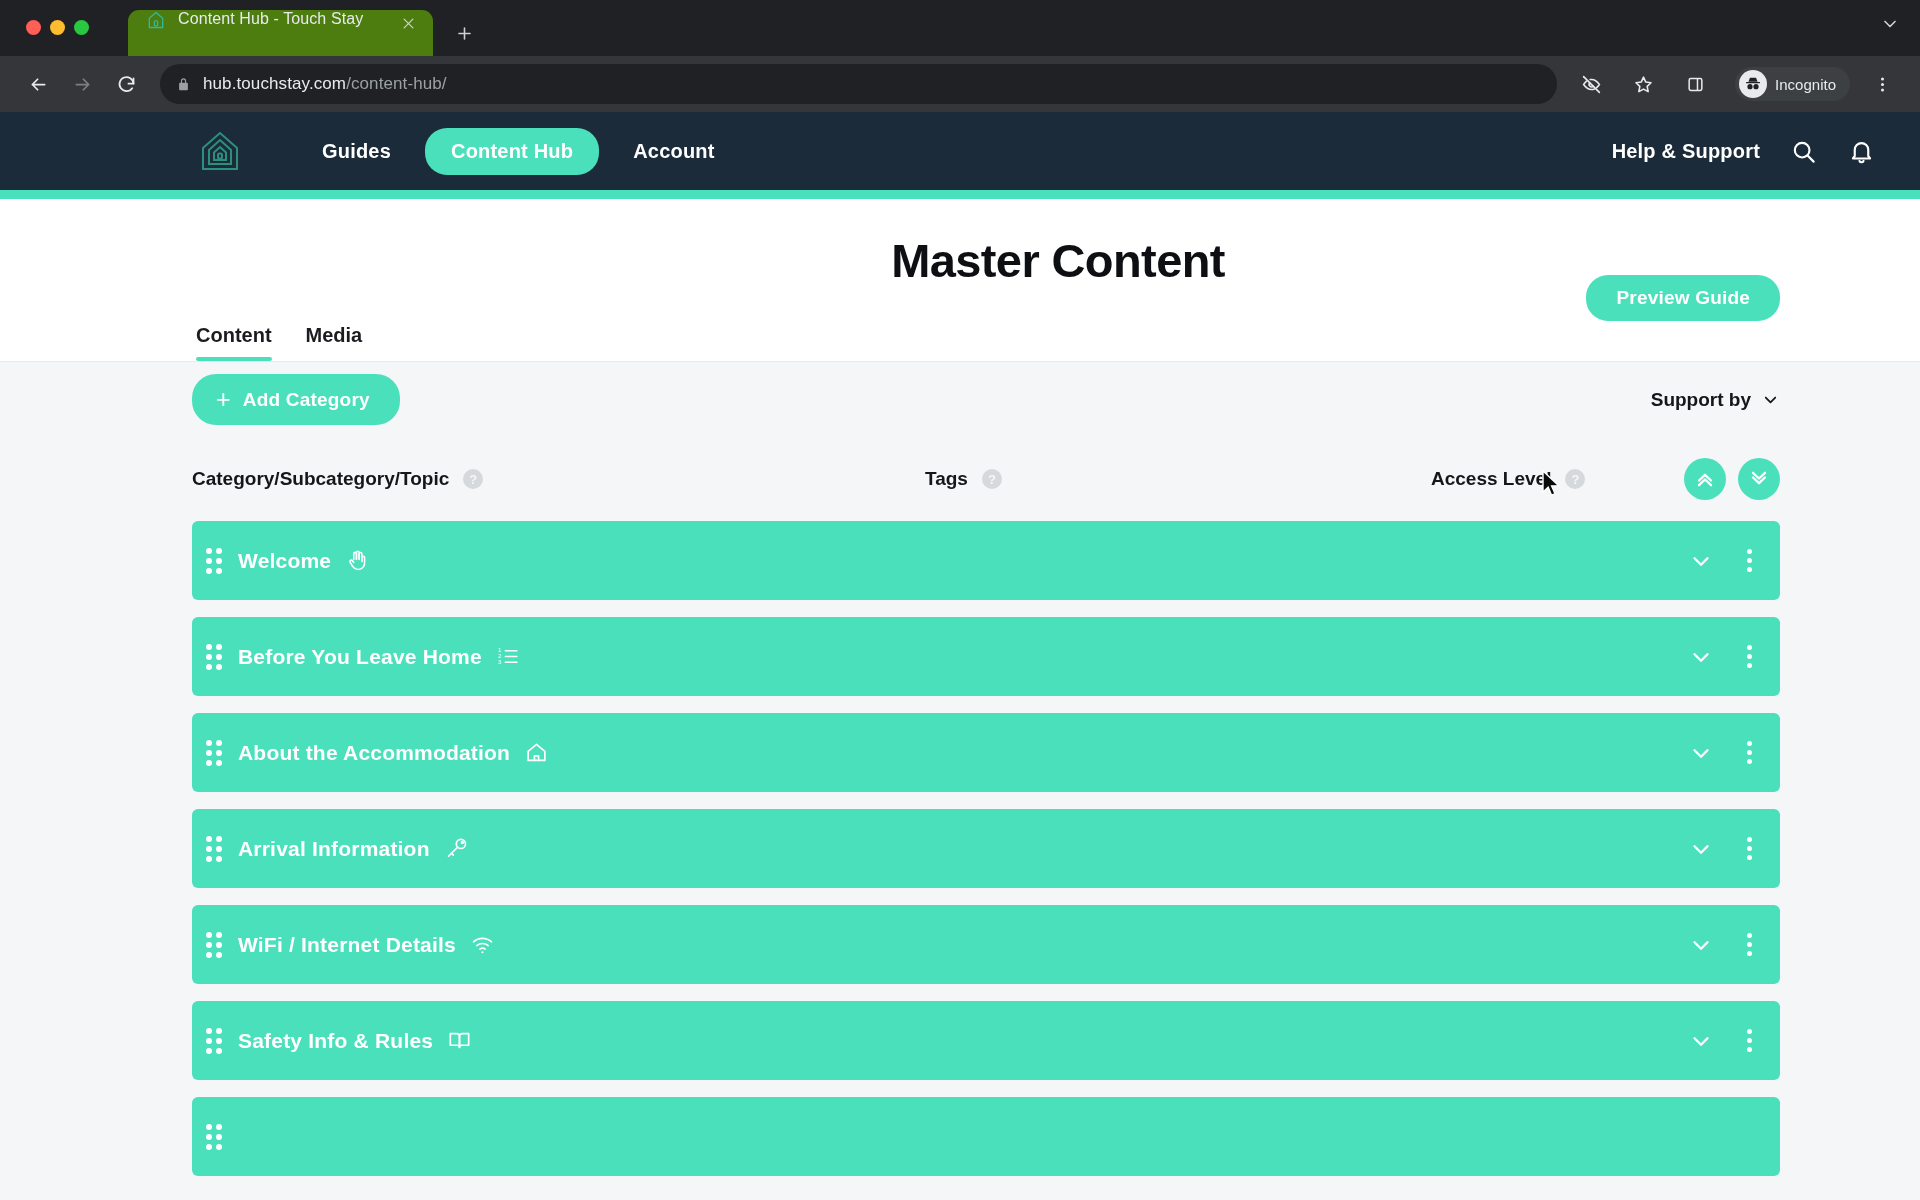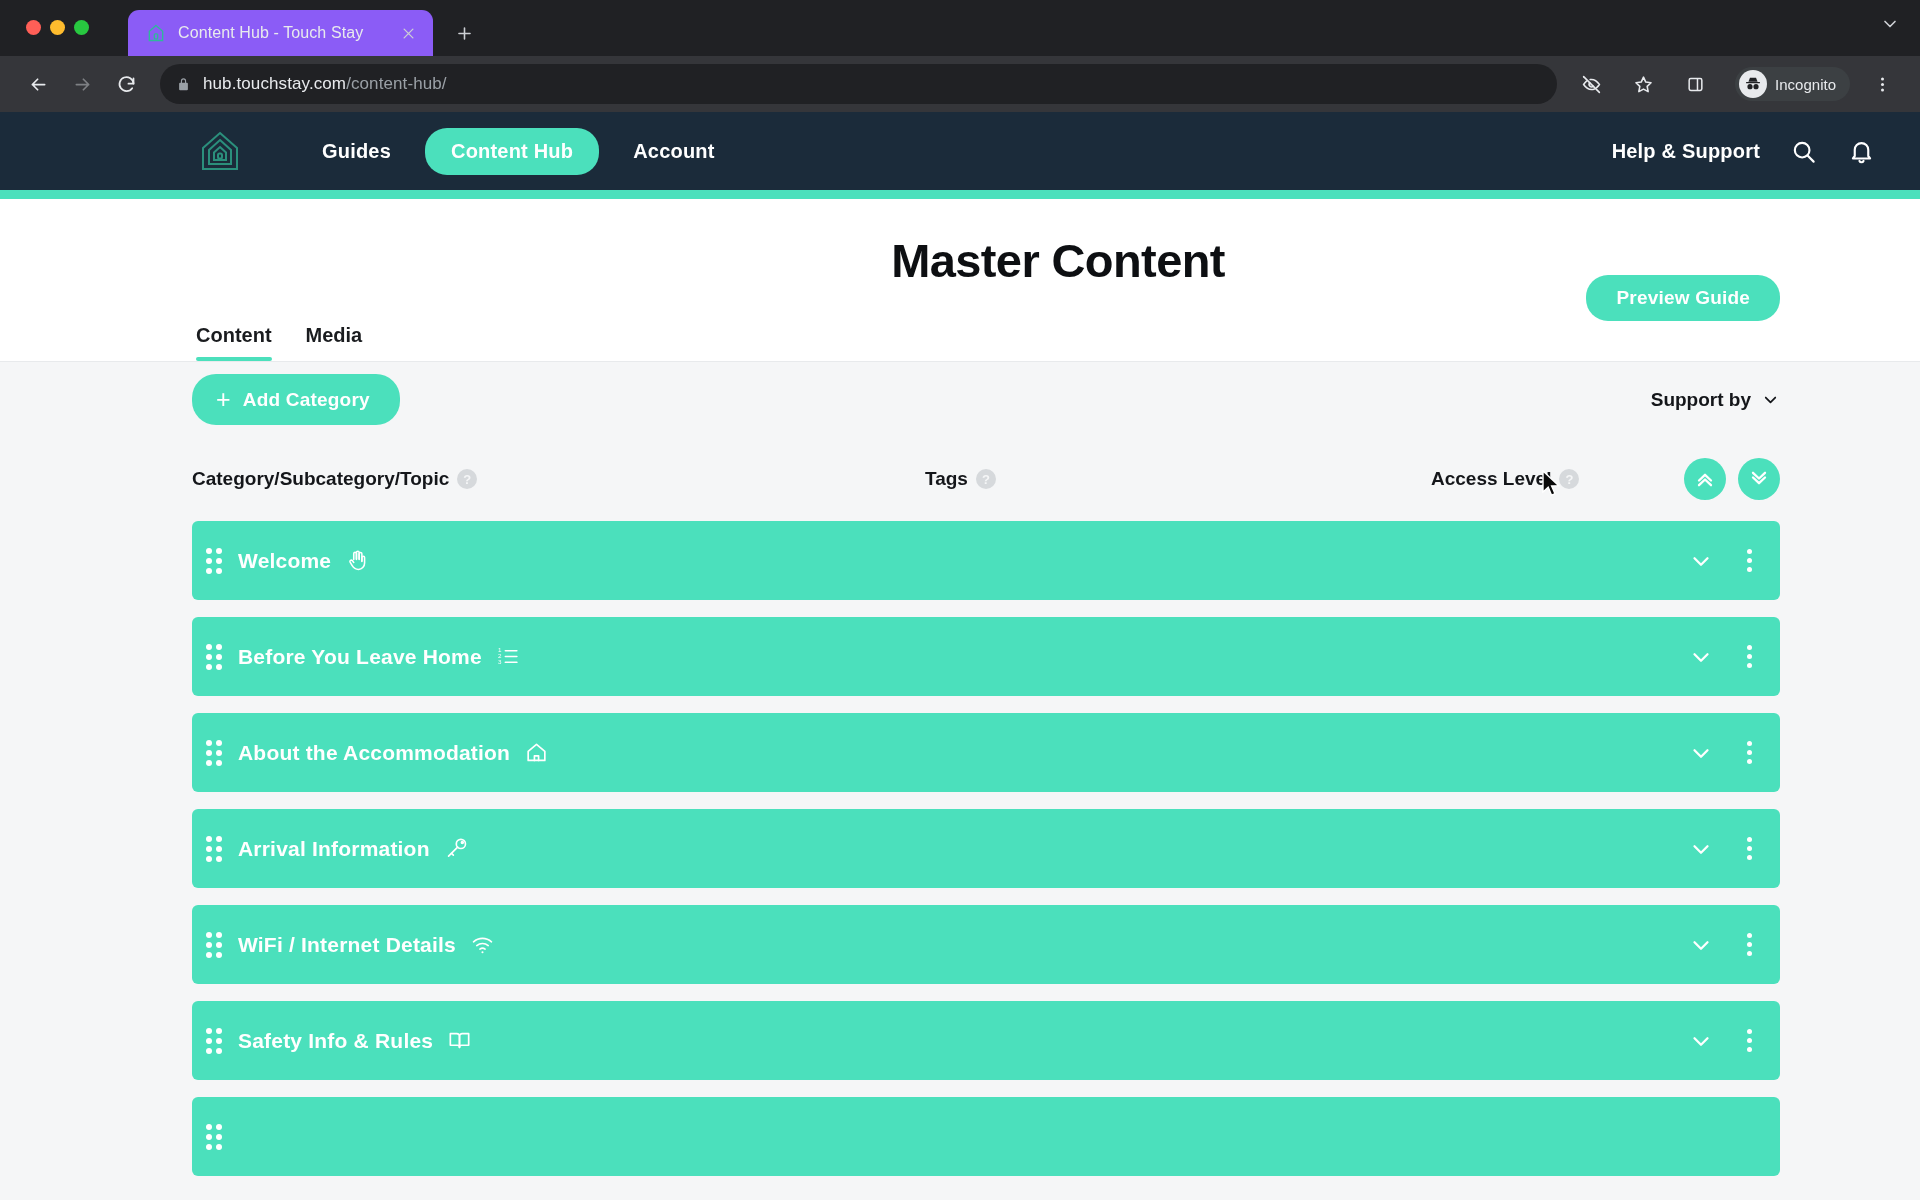--- a/index.html
+++ b/index.html
@@ -21,22 +21,22 @@
     display: flex; gap: 9px; align-items: center;
     position: absolute; left: 26px; top: 20px;
   }
   .tl { width: 15px; height: 15px; border-radius: 50%; }
   .tl.red { background: #ff5f57; }
   .tl.yellow { background: #febc2e; }
   .tl.green { background: #28c840; }
 
   .tab {
     margin-left: 114px; height: 46px; width: 305px;
-    background: #8b5cf6; border-radius: 11px 11px 0 0;
-    display: flex; align-items: center; padding: 0 12px 0 18px; gap: 12px;
+    background: #4d7c0f; border-radius: 11px 11px 0 0;
+    display: flex; align-items: flex-start; padding: 0 12px 0 18px; gap: 12px;
     position: relative;
   }
   .tab-favicon { width: 20px; height: 20px; flex: 0 0 20px; }
   .tab-title {
     color: #e8eaed; font-size: 16px; white-space: nowrap;
     overflow: hidden; text-overflow: ellipsis; flex: 1;
     letter-spacing: .1px;
   }
   .tab-close {
     width: 26px; height: 26px; border-radius: 50%;
@@ -143,21 +143,21 @@
     margin-left: auto; display: flex; align-items: center; gap: 10px;
     font-size: 19px; font-weight: bold; color: #14161a;
   }
 
   .content-area { background: #f5f6f7; padding: 0 140px 0 192px; height: 100%; }
 
   .col-headers {
     display: flex; align-items: center; height: 84px; position: relative;
   }
   .col-head {
-    display: flex; align-items: center; gap: 8px;
+    display: flex; align-items: center; gap: 14px;
     font-size: 19px; font-weight: bold; color: #14161a;
   }
   .col-head.tags { position: absolute; left: 733px; }
   .col-head.access { position: absolute; left: 1239px; }
   .help-dot {
     width: 20px; height: 20px; border-radius: 50%; background: #d6d9dc;
     color: #f5f6f7; font-size: 13px; font-weight: bold;
     display: flex; align-items: center; justify-content: center;
   }
   .sort-buttons { position: absolute; right: 0; display: flex; gap: 12px; }

